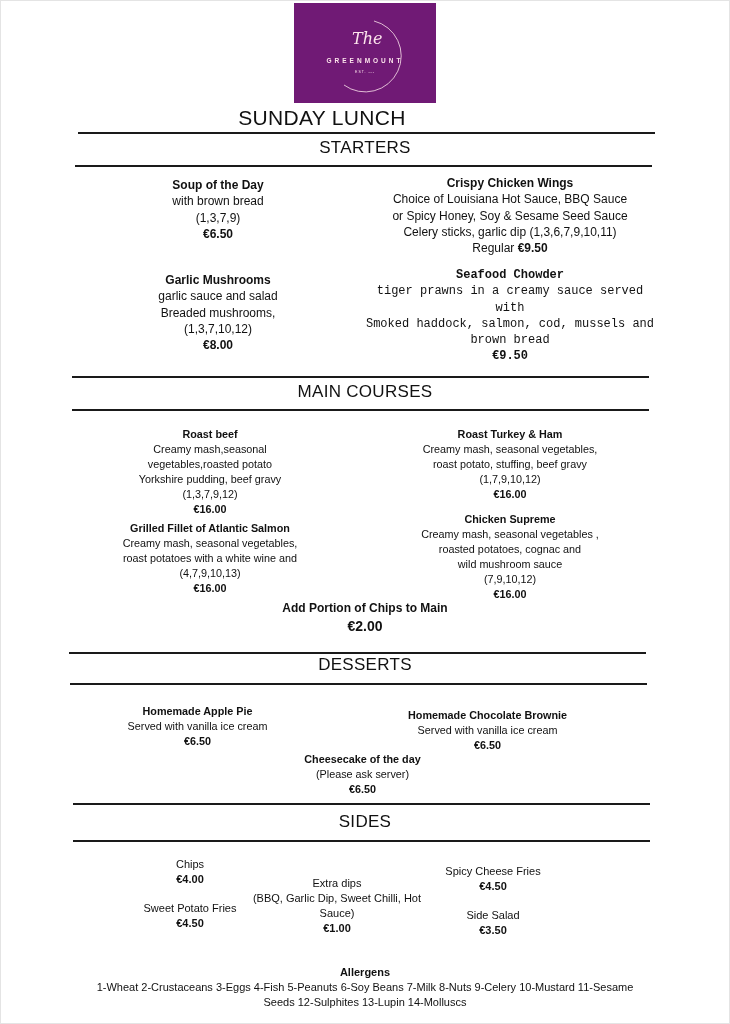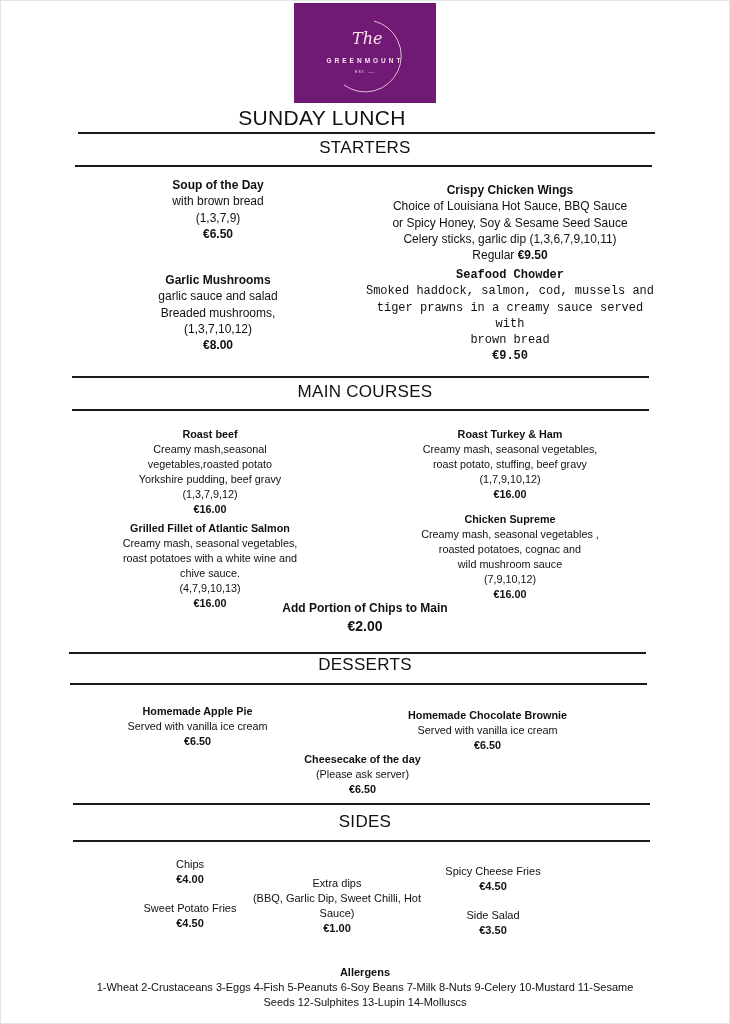--- a/index.html
+++ b/index.html
@@ -49,52 +49,51 @@
   <div>(1,3,7,9)</div>
   <div class="price">€6.50</div>
 </div>
 <div class="item" style="left:100px; width:236px; top:272px;">
   <div class="name">Garlic Mushrooms</div>
   <div>garlic sauce and salad</div>
   <div>Breaded mushrooms,</div>
   <div>(1,3,7,10,12)</div>
   <div class="price">€8.00</div>
 </div>
-<div class="item" style="left:360px; width:300px; top:182px;">
+<div class="item" style="left:360px; width:300px; top:175px;">
   <div class="name">Crispy Chicken Wings</div>
   <div>Choice of Louisiana Hot Sauce, BBQ Sauce</div>
   <div>or Spicy Honey, Soy &amp; Sesame Seed Sauce</div>
   <div>Celery sticks, garlic dip (1,3,6,7,9,10,11)</div>
   <div><span>Regular</span> <span class="price">€9.50</span></div>
 </div>
 <div class="item" style="left:360px; width:300px; top:267px;font-family:Liberation Mono, monospace;">
   <div class="name">Seafood Chowder</div>
+  <div>tiger prawns in a creamy sauce served with</div>
   <div>Smoked haddock, salmon, cod, mussels and</div>
-  <div>tiger prawns in a creamy sauce served with</div>
   <div>brown bread</div>
   <div class="price">€9.50</div>
 </div>
 
 <div class="hr" style="left:72px; width:577px; top:376px;"></div>
 <div class="sec" style="top:382px;">MAIN COURSES</div>
 <div class="hr" style="left:72px; width:577px; top:409px;"></div>
 
 <div class="item sm" style="left:90px; width:240px; top:427px;">
   <div class="name">Roast beef</div>
   <div>Creamy mash,seasonal</div>
   <div>vegetables,roasted potato</div>
   <div>Yorkshire pudding, beef gravy</div>
   <div>(1,3,7,9,12)</div>
   <div class="price">€16.00</div>
 </div>
 <div class="item sm" style="left:90px; width:240px; top:521px;">
   <div class="name">Grilled Fillet of Atlantic Salmon</div>
   <div>Creamy mash, seasonal vegetables,</div>
   <div>roast potatoes with a white wine and</div>
-  <div>chive sauce.</div>
   <div>(4,7,9,10,13)</div>
   <div class="price">€16.00</div>
 </div>
 <div class="item sm" style="left:390px; width:240px; top:427px;">
   <div class="name">Roast Turkey &amp; Ham</div>
   <div>Creamy mash, seasonal vegetables,</div>
   <div>roast potato, stuffing, beef gravy</div>
   <div>(1,7,9,10,12)</div>
   <div class="price">€16.00</div>
 </div>

